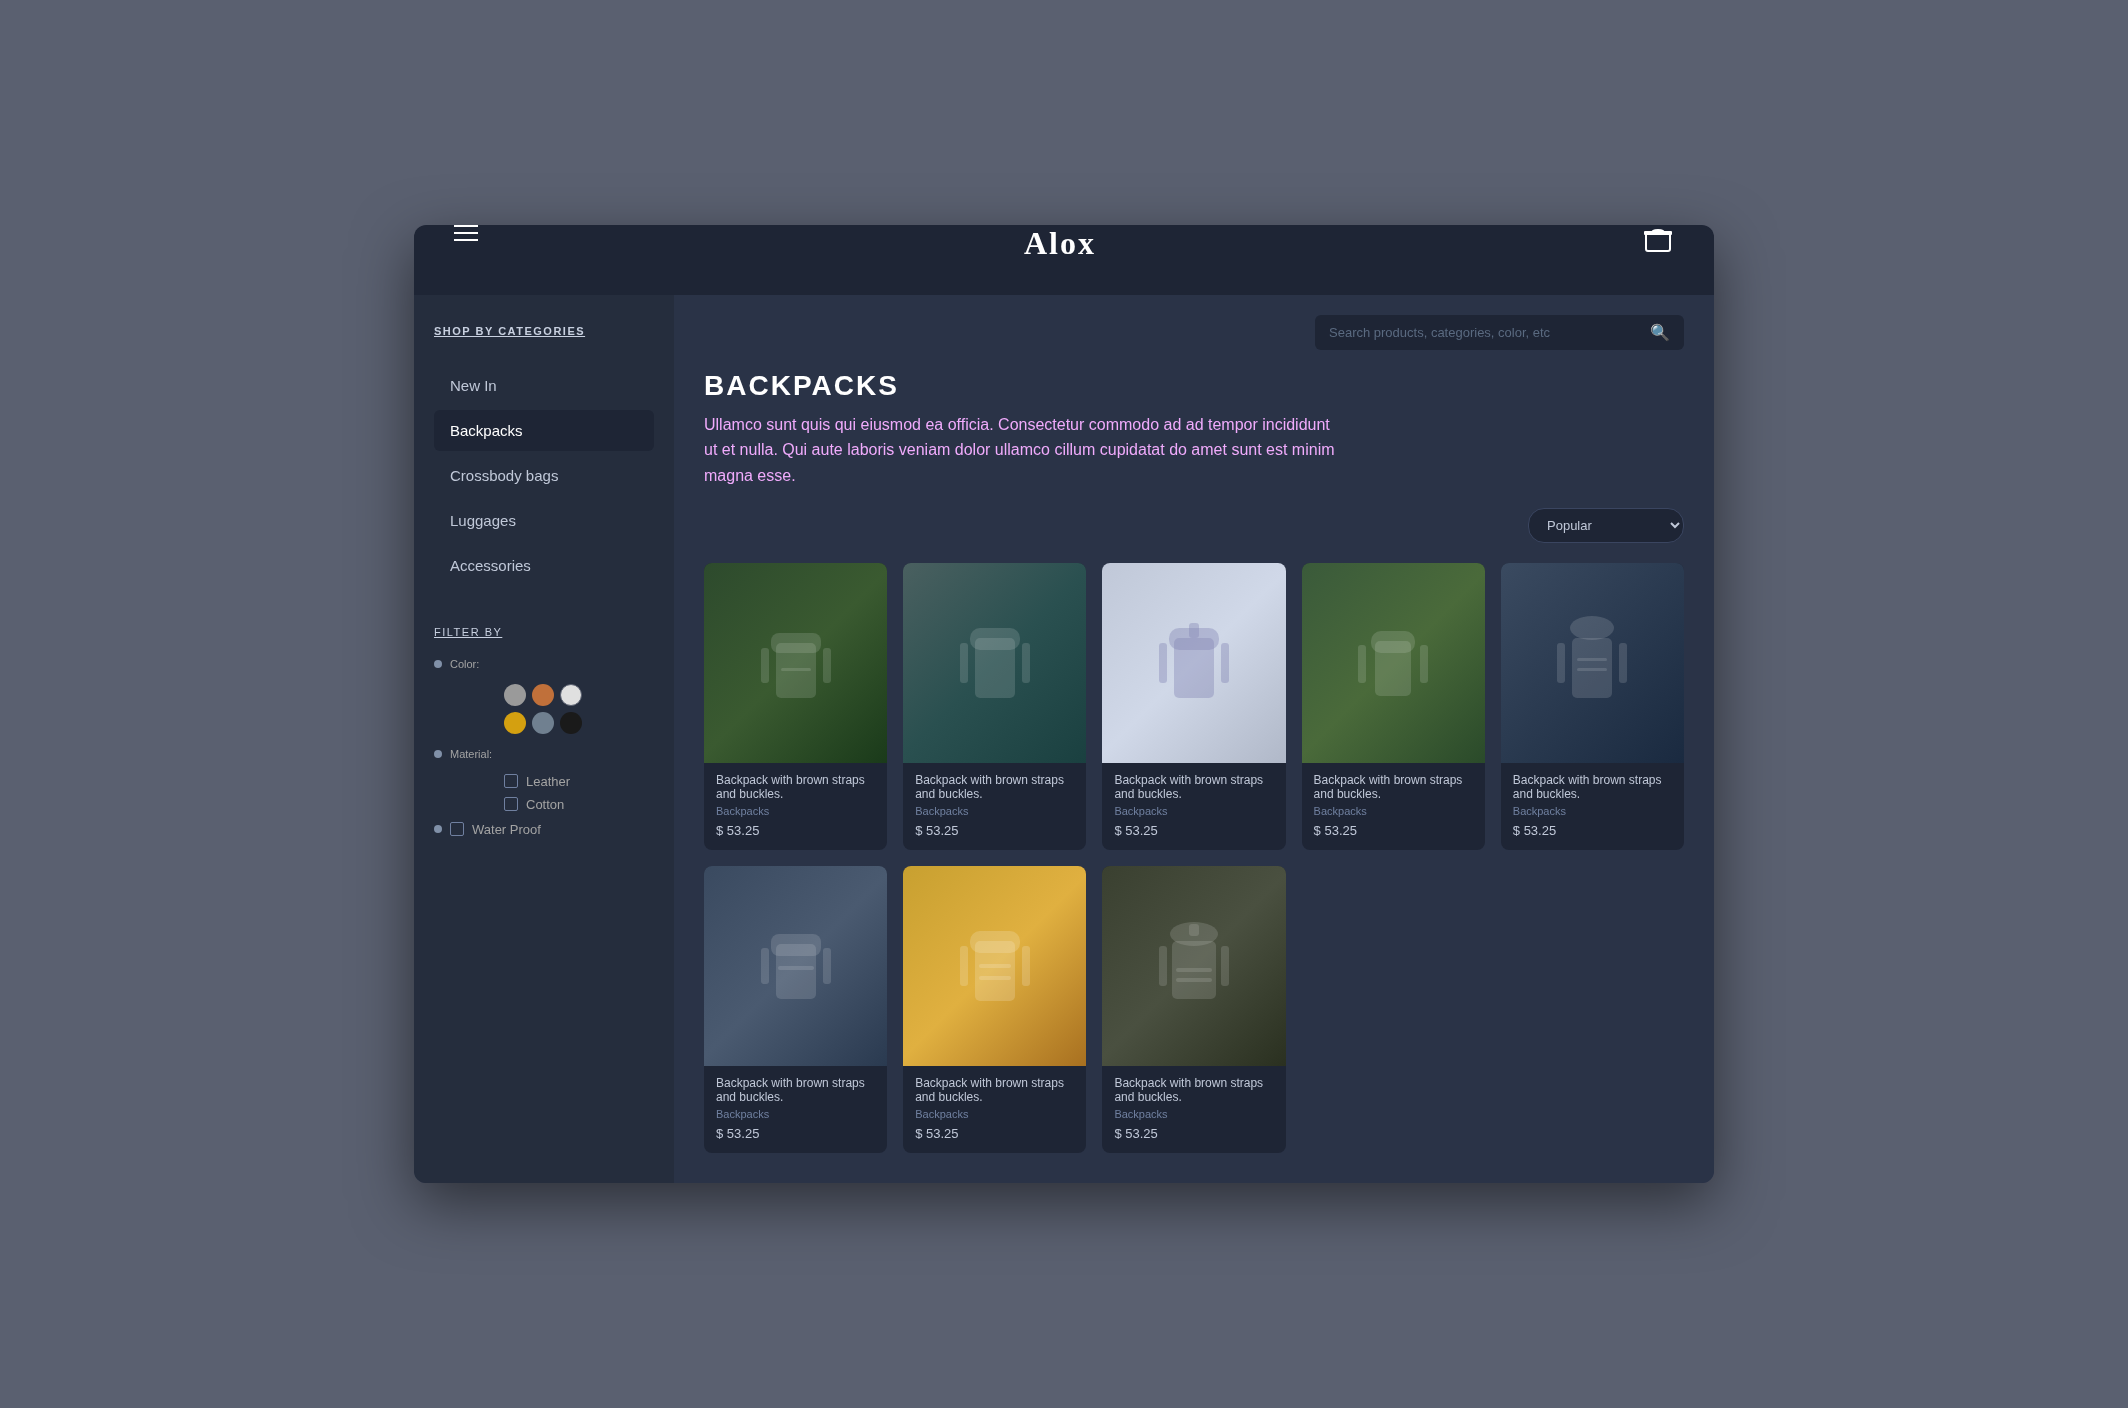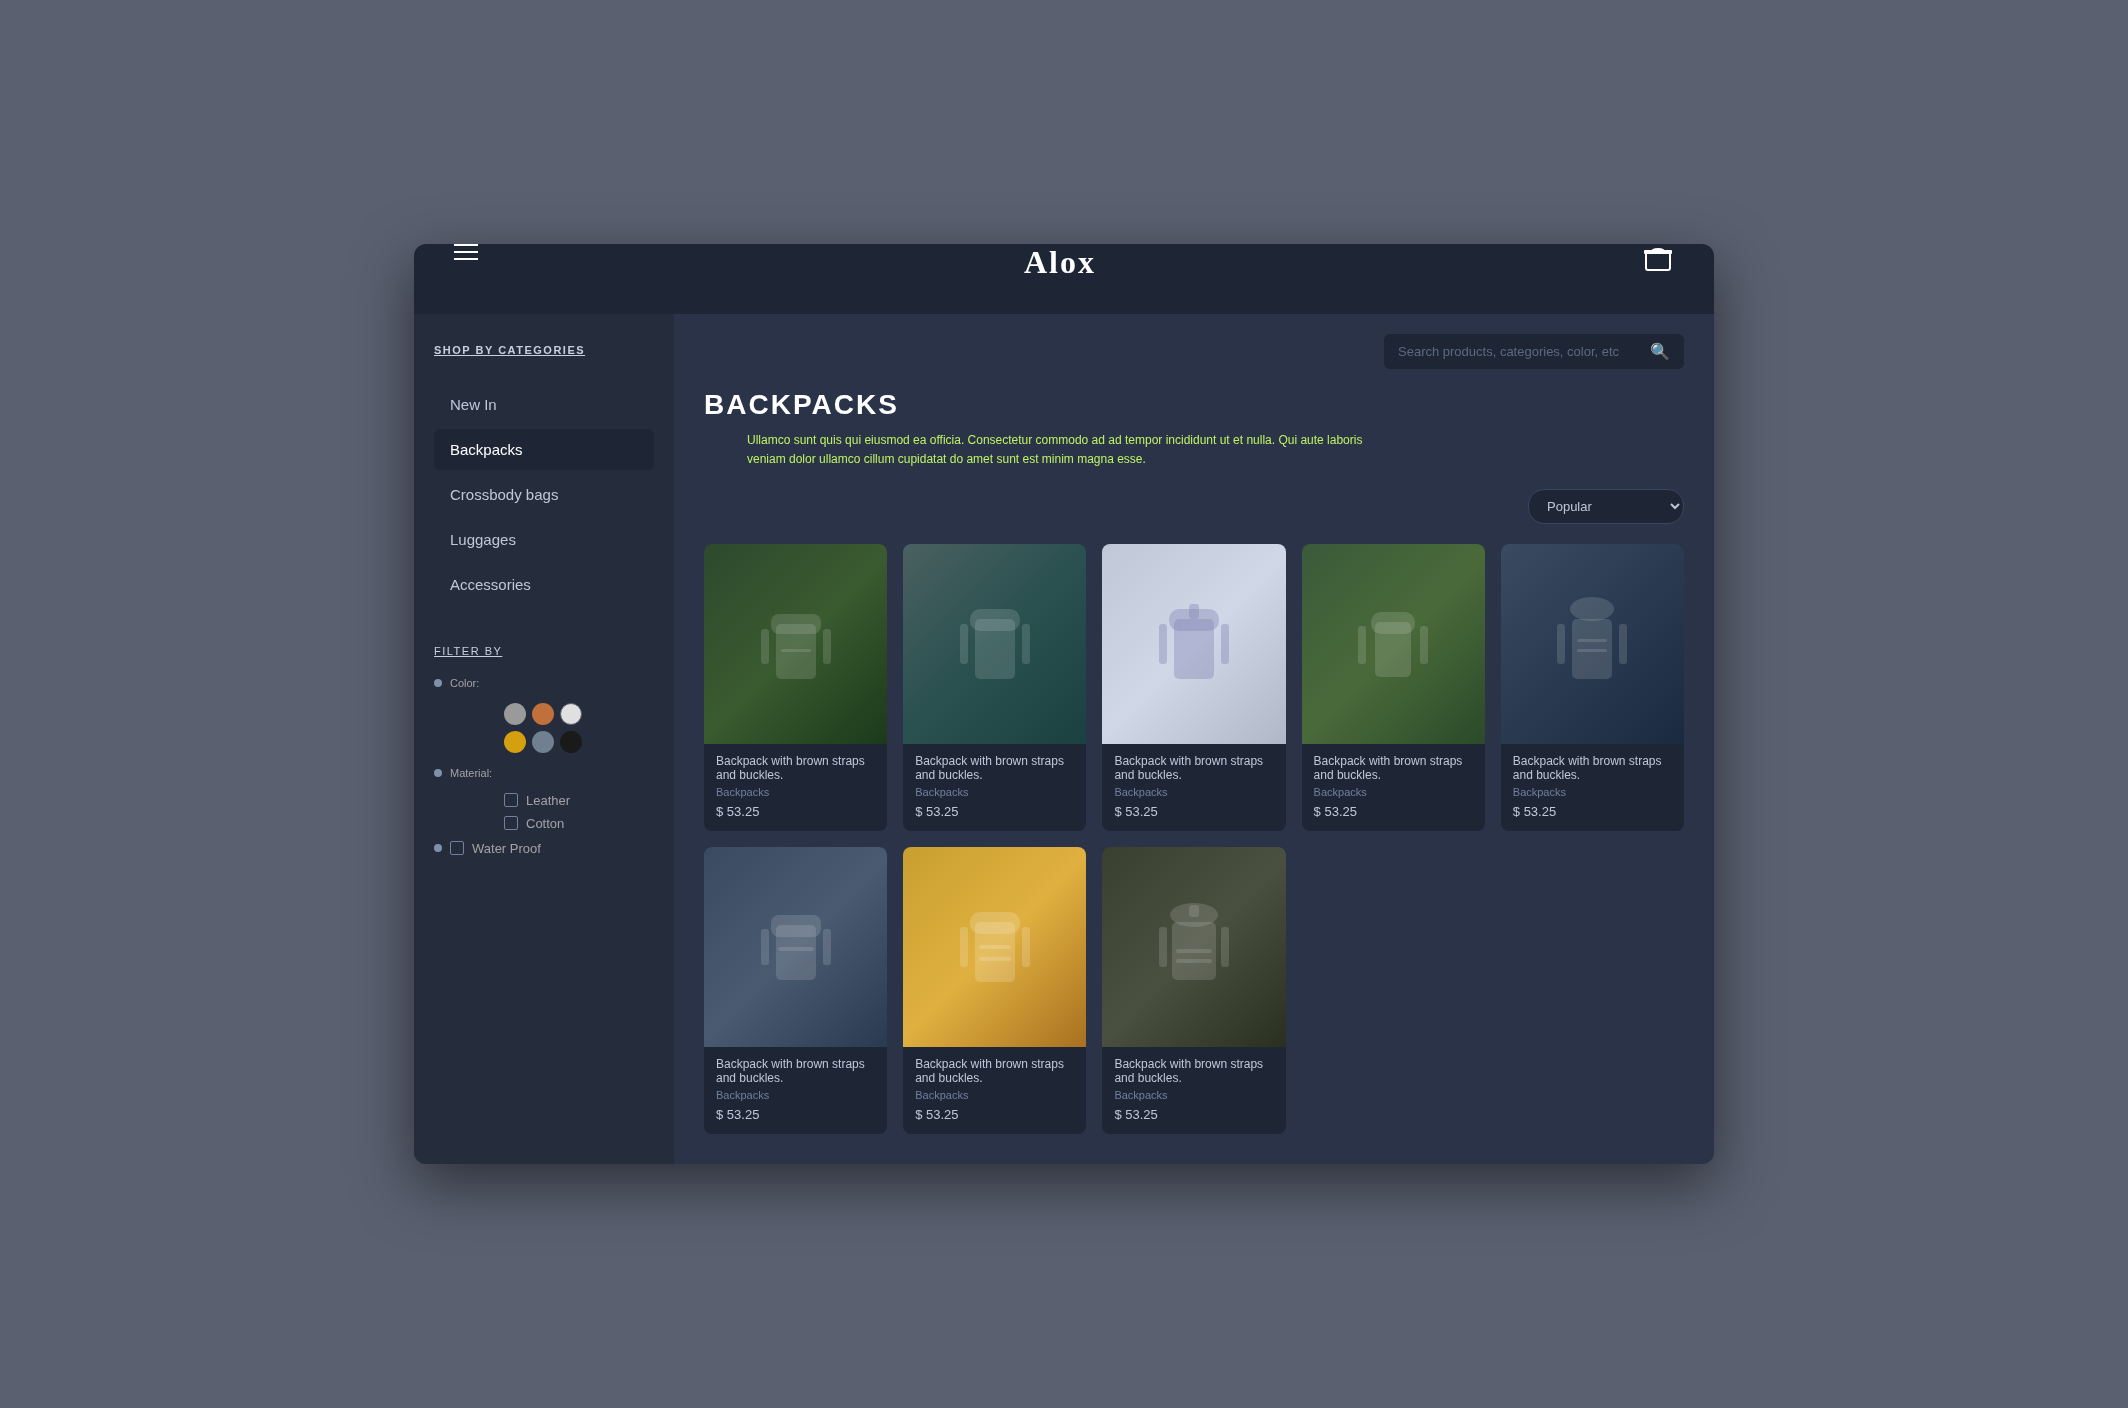--- a/index.html
+++ b/index.html
@@ -172,26 +172,25 @@
       margin-bottom: 20px;
     }
     .page-heading {
       color: white;
       font-size: 28px;
       font-weight: 800;
       letter-spacing: 2px;
       margin-bottom: 10px;
     }
     .page-desc {
-      color: #bef264;
-      font-size: 12px;
+      color: #f0abfc;
+      font-size: 16px;
       line-height: 1.6;
       max-width: 640px;
       margin-bottom: 20px;
-      margin-left: 43px;
     }
     .sort-row {
       display: flex;
       justify-content: flex-end;
       margin-bottom: 20px;
     }
     .sort-select {
       background: #1e2535;
       border: 1.5px solid #3a4560;
       color: #c0c8d8;
@@ -253,21 +252,21 @@
     .backpack-svg {
       opacity: 0.7;
     }
     
     .search-container {
       display: flex;
       align-items: center;
       background: #1e2535;
       border-radius: 6px;
       padding: 8px 14px;
-      width: 300px;
+      width: 369px;
     }
     .search-container input {
       background: transparent;
       border: none;
       color: #8090a8;
       font-size: 13px;
       flex: 1;
       outline: none;
     }
     .search-container input::placeholder { color: #5a6a80; }

